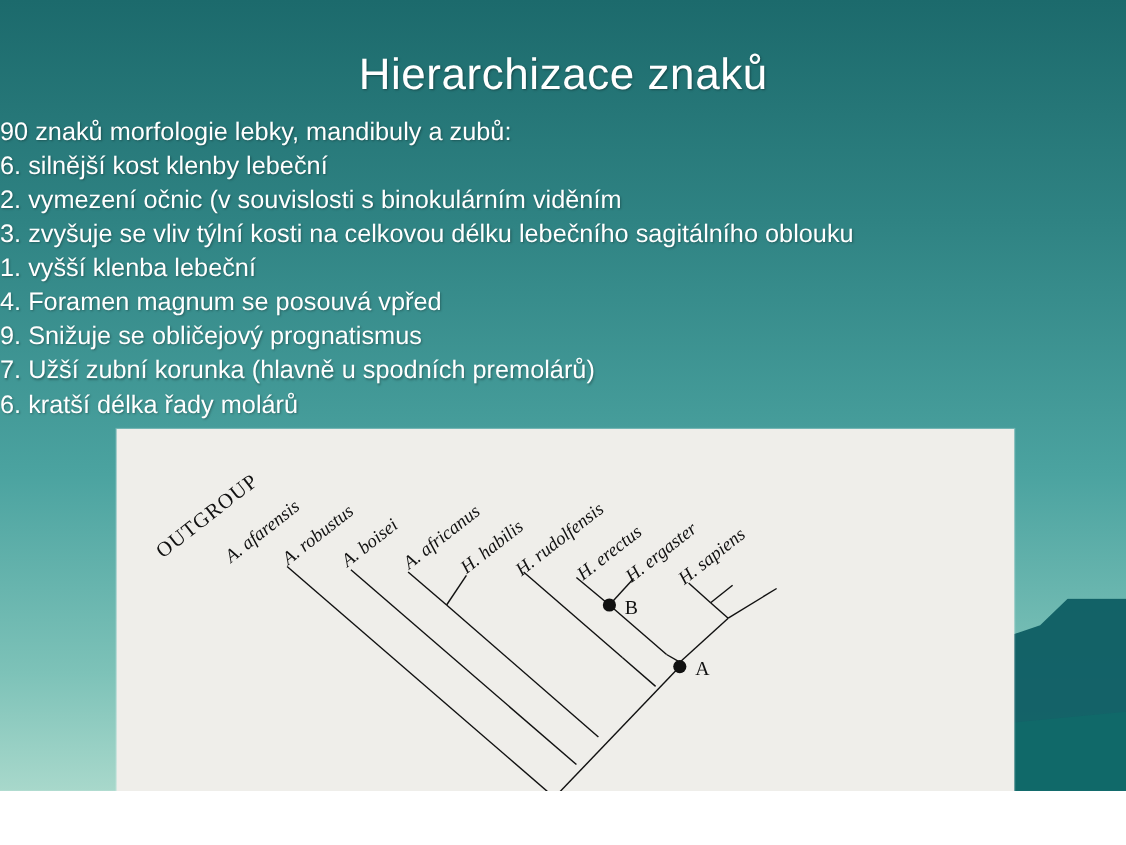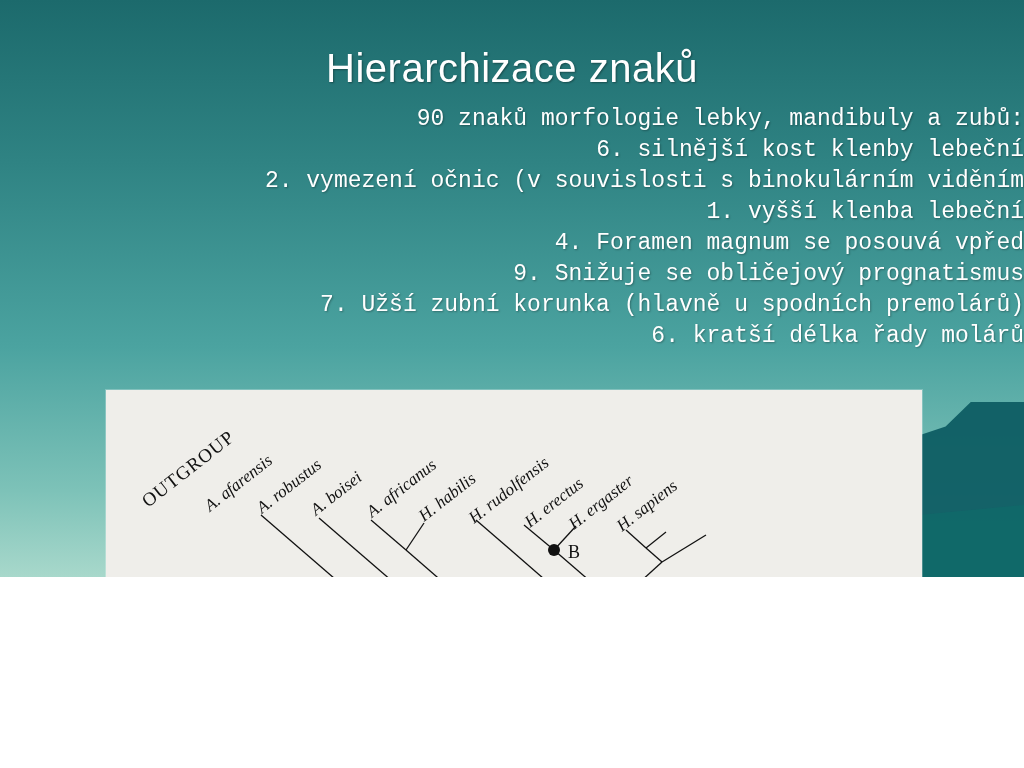--- a/index.html
+++ b/index.html
@@ -8,21 +8,21 @@
   }
   body {
     width: 1024px;
     height: 768px;
     overflow: hidden;
     font-family: "Liberation Sans", sans-serif;
   }
   .slide {
     position: relative;
     width: 1024px;
-    height: 577px;
+    height: 719px;
     background: linear-gradient(to bottom, #1c6a6c 0%, #2f8383 28%, #4ba3a0 60%, #7dc2b8 85%, #a8d8cb 100%);
     overflow: hidden;
   }
   
   .deco-1 {
     position: absolute;
     right: 0;
     bottom: 0;
     width: 140px;
     height: 175px;
@@ -50,26 +50,25 @@
     font-size: 40px;
     line-height: 48px;
     letter-spacing: 0.5px;
     text-shadow: 1px 1px 2px rgba(0,0,0,0.35);
   }
   .bullets {
     position: absolute;
     top: 104px;
     left: 0;
     width: 1024px;
-    text-align: right;
+    text-align: left;
     color: #ffffff;
     font-size: 23px;
     line-height: 31px;
     text-shadow: 1px 1px 2px rgba(0,0,0,0.30);
-    font-family: Liberation Mono, monospace;
   }
   .bullets div {
     white-space: nowrap;
   }
   .figure {
     position: absolute;
     left: 106px;
     top: 390px;
     width: 816px;
     height: 358px;
@@ -106,20 +105,21 @@
 
   <div class="deco-1"></div>
   <div class="deco-2"></div>
 
   <div class="title">Hierarchizace znaků</div>
 
   <div class="bullets">
     <div>90 znaků morfologie lebky, mandibuly a zubů:</div>
     <div>6. silnější kost klenby lebeční</div>
     <div>2. vymezení očnic (v souvislosti s binokulárním viděním</div>
+    <div>3. zvyšuje se vliv týlní kosti na celkovou délku lebečního sagitálního oblouku</div>
     <div>1. vyšší klenba lebeční</div>
     <div>4. Foramen magnum se posouvá vpřed</div>
     <div>9. Snižuje se obličejový prognatismus</div>
     <div>7. Užší zubní korunka (hlavně u spodních premolárů)</div>
     <div>6. kratší délka řady molárů</div>
   </div>
 
   <div class="figure">
     <svg width="816" height="358" viewBox="0 0 816 358">
 

